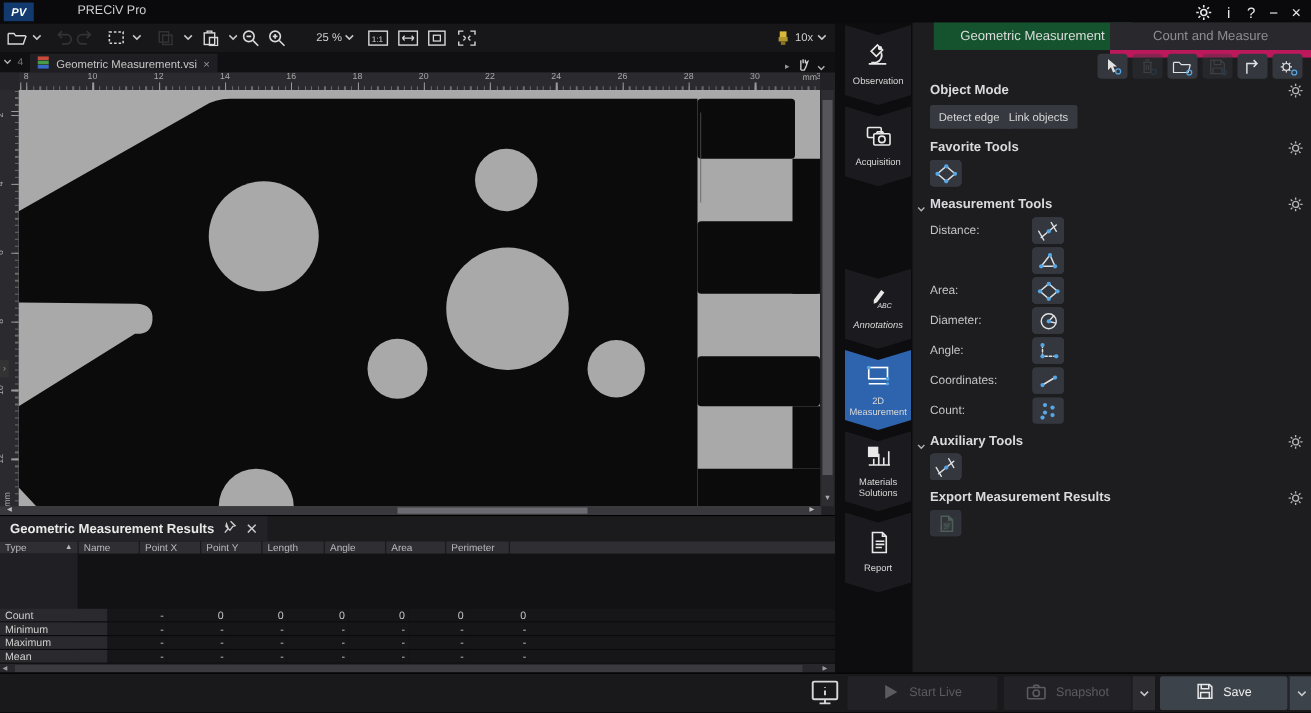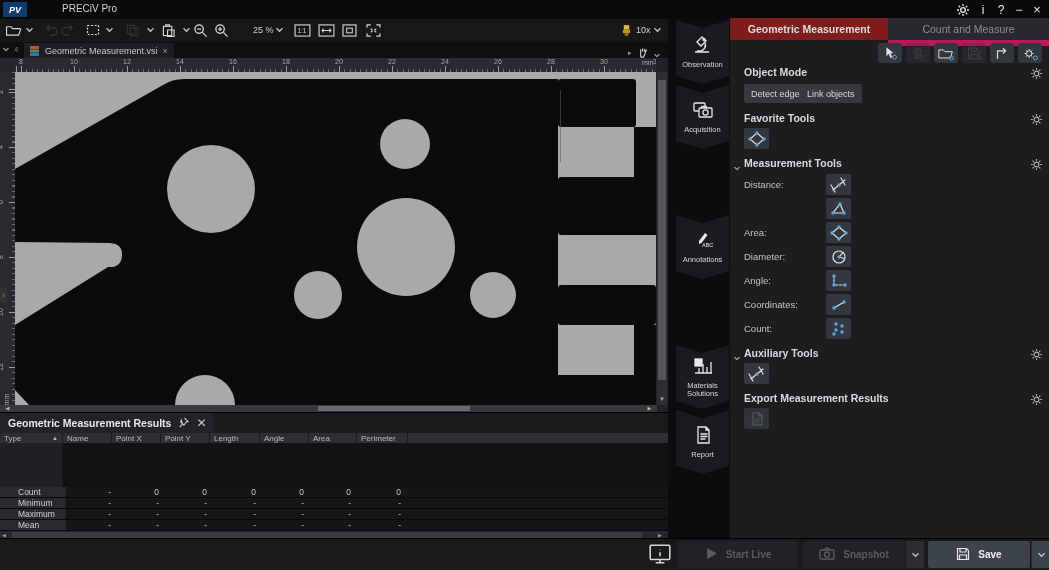--- a/index.html
+++ b/index.html
@@ -61,42 +61,42 @@
   #results{left:0;top:412px;width:668px;height:126px;background:#141416;border-top:1px solid #000;}
   #res-titlebar{left:0;top:0;width:668px;height:20px;background:#1b1b1e;}
   #res-titletab{left:0;top:0;height:20px;background:#232327;display:flex;align-items:center;gap:7px;padding:0 8px;}
   #res-title{font-size:10.5px;font-weight:bold;color:#e8e8e8;}
   #res-cols{left:0;top:20px;height:10px;width:668px;background:#1a1a1d;display:flex;gap:1px;}
   .colcell{background:#2f2f33;color:#b9b9bd;font-size:8px;display:flex;align-items:center;padding:0 4px;box-sizing:border-box;}
   #res-body{left:0;top:30px;width:668px;height:44px;background:#121214;}
   #res-labelstrip{left:0;top:30px;width:62px;height:84px;background:#202024;}
   #res-sum{left:0;top:74px;width:668px;}
   .sumrow{display:flex;height:10px;border-bottom:1px solid #0a0a0c;}
-  .sumlabel{width:66px;background:#2a2a2e;color:#cfcfcf;font-size:8.5px;padding-left:18px;box-sizing:border-box;line-height:10px;}
+  .sumlabel{width:86px;background:#2a2a2e;color:#cfcfcf;font-size:8.5px;padding-left:4px;box-sizing:border-box;line-height:10px;}
   .sumval{color:#c5c5c9;font-size:8.5px;text-align:right;padding-right:3px;box-sizing:border-box;line-height:10px;background:#161619;}
   #res-scroll{left:0;top:118px;width:668px;height:8px;background:#28282c;color:#999;font-size:5px;}
   
-  #bottombar{left:0;top:538px;width:1049px;height:32px;background:#19191c;border-top:1px solid #000;font-weight:bold;}
+  #bottombar{left:0;top:538px;width:1049px;height:32px;background:#19191c;border-top:1px solid #000;}
   .actbtn{position:absolute;top:2px;height:27px;border-radius:2px;display:flex;align-items:center;justify-content:center;gap:8px;font-size:10px;}
   .actbtn.disabled{background:#222226;color:#5c5c60;}
   .actchev{position:absolute;top:2px;height:27px;width:18px;background:#2c2c31;display:flex;align-items:center;justify-content:center;color:#c8c8c8;}
   #save-btn{background:#3d434b;color:#eee;}
   #save-chev{background:#3d434b;border-left:1px solid #2a2a2e;}
   
   #navcol{left:668px;top:18px;width:62px;height:552px;background:#0d0d0f;}
   #nav{left:676px;top:18px;width:53px;height:460px;}
   .navitem{position:absolute;left:0;width:53px;height:64px;background:#1b1b1f;
       clip-path:polygon(0 0,50% 8px,100% 0,100% calc(100% - 8px),50% 100%,0 calc(100% - 8px));
       display:flex;flex-direction:column;align-items:center;justify-content:center;gap:2px;}
   .navitem.active{background:#2d64ad;}
   .navlab{font-size:7.5px;color:#d8d8d8;text-align:center;line-height:8.5px;width:52px;}
   
   #panel{left:730px;top:18px;width:319px;height:520px;background:#1d1d20;}
   .ptab{position:absolute;top:0;height:22px;display:flex;align-items:center;justify-content:center;font-size:10.5px;}
-  #ptab1{left:0;width:158px;background:#7f1d1d;color:#dcdcdc;font-weight:bold;}
+  #ptab1{left:17px;width:158px;background:#14532d;color:#dcdcdc;}
   #ptab2{left:158px;width:161px;background:#29292d;color:#8e8e92;border-bottom:6px solid #be185d;}
   .toolbtn{position:absolute;width:25px;height:21px;background:#34383e;border-radius:3px;
            display:flex;align-items:center;justify-content:center;}
   .toolbtn svg{display:block;}
   .modebtn{width:24px;height:20px;}
   .seclabel{position:absolute;left:14px;font-size:10.5px;font-weight:bold;color:#dadade;}
   .rowlabel{position:absolute;left:14px;font-size:9.5px;color:#c4c4c8;}
   .gearbtn{position:absolute;left:300px;width:13px;height:13px;color:#b5b5b9;}
   .secchev{position:absolute;left:3px;width:10px;color:#b5b5b9;}
   .pushbtn{position:absolute;height:19px;background:#36393f;border-radius:2px;color:#d8d8d8;font-size:9px;
@@ -445,26 +445,38 @@
         <span><svg viewBox="0 0 24 20" width="24" height="20">
             <g fill="none" stroke="#e8e8e8" stroke-width="1.3">
               <rect x="3" y="3" width="11" height="8" rx="1"></rect>
               <rect x="8" y="8" width="13" height="9" rx="1" fill="#16161a"></rect>
               <circle cx="14.5" cy="12.5" r="2.6"></circle>
               <path d="M10 8l1-1.5h4L16 8"></path>
             </g>
           </svg></span>
                <span class="navlab">Acquisition</span>
       </div>
-      <div class="navitem" style="top: 197px;">
+      <div class="navitem" style="top: 197px; font-style: italic;">
         <span><svg viewBox="0 0 24 20" width="24" height="20">
             <path d="M8 11l6-8 2.5 2-6 8L8 14Z" fill="#e8e8e8"></path>
             <text x="11" y="17" font-size="5.5" fill="#e8e8e8" font-family="sans-serif">ABC</text>
           </svg></span>
                <span class="navlab">Annotations</span>
+      </div>
+      <div class="navitem active" style="top: 262px;">
+        <span><svg viewBox="0 0 24 20" width="24" height="20">
+            <g fill="none" stroke="#fff" stroke-width="1.3">
+              <rect x="4" y="4" width="15" height="9"></rect>
+              <path d="M4 17h15"></path>
+            </g>
+            <circle cx="4" cy="4" r="1.5" fill="#55a7e6"></circle>
+            <circle cx="19" cy="13" r="1.5" fill="#55a7e6"></circle>
+            <circle cx="19" cy="17" r="1.3" fill="#55a7e6"></circle>
+          </svg></span>
+               <span class="navlab">2D Measurement</span>
       </div>
       <div class="navitem" style="top: 392px;">
         <span><svg viewBox="0 0 24 20" width="24" height="20">
             <g fill="none" stroke="#e8e8e8" stroke-width="1.3">
               <path d="M7 2h8l3 3v13H7Z M15 2v3h3"></path>
               <path d="M9.5 9h7M9.5 11.5h7M9.5 14h5"></path>
             </g>
           </svg></span>
                <span class="navlab">Report</span>
       </div>

